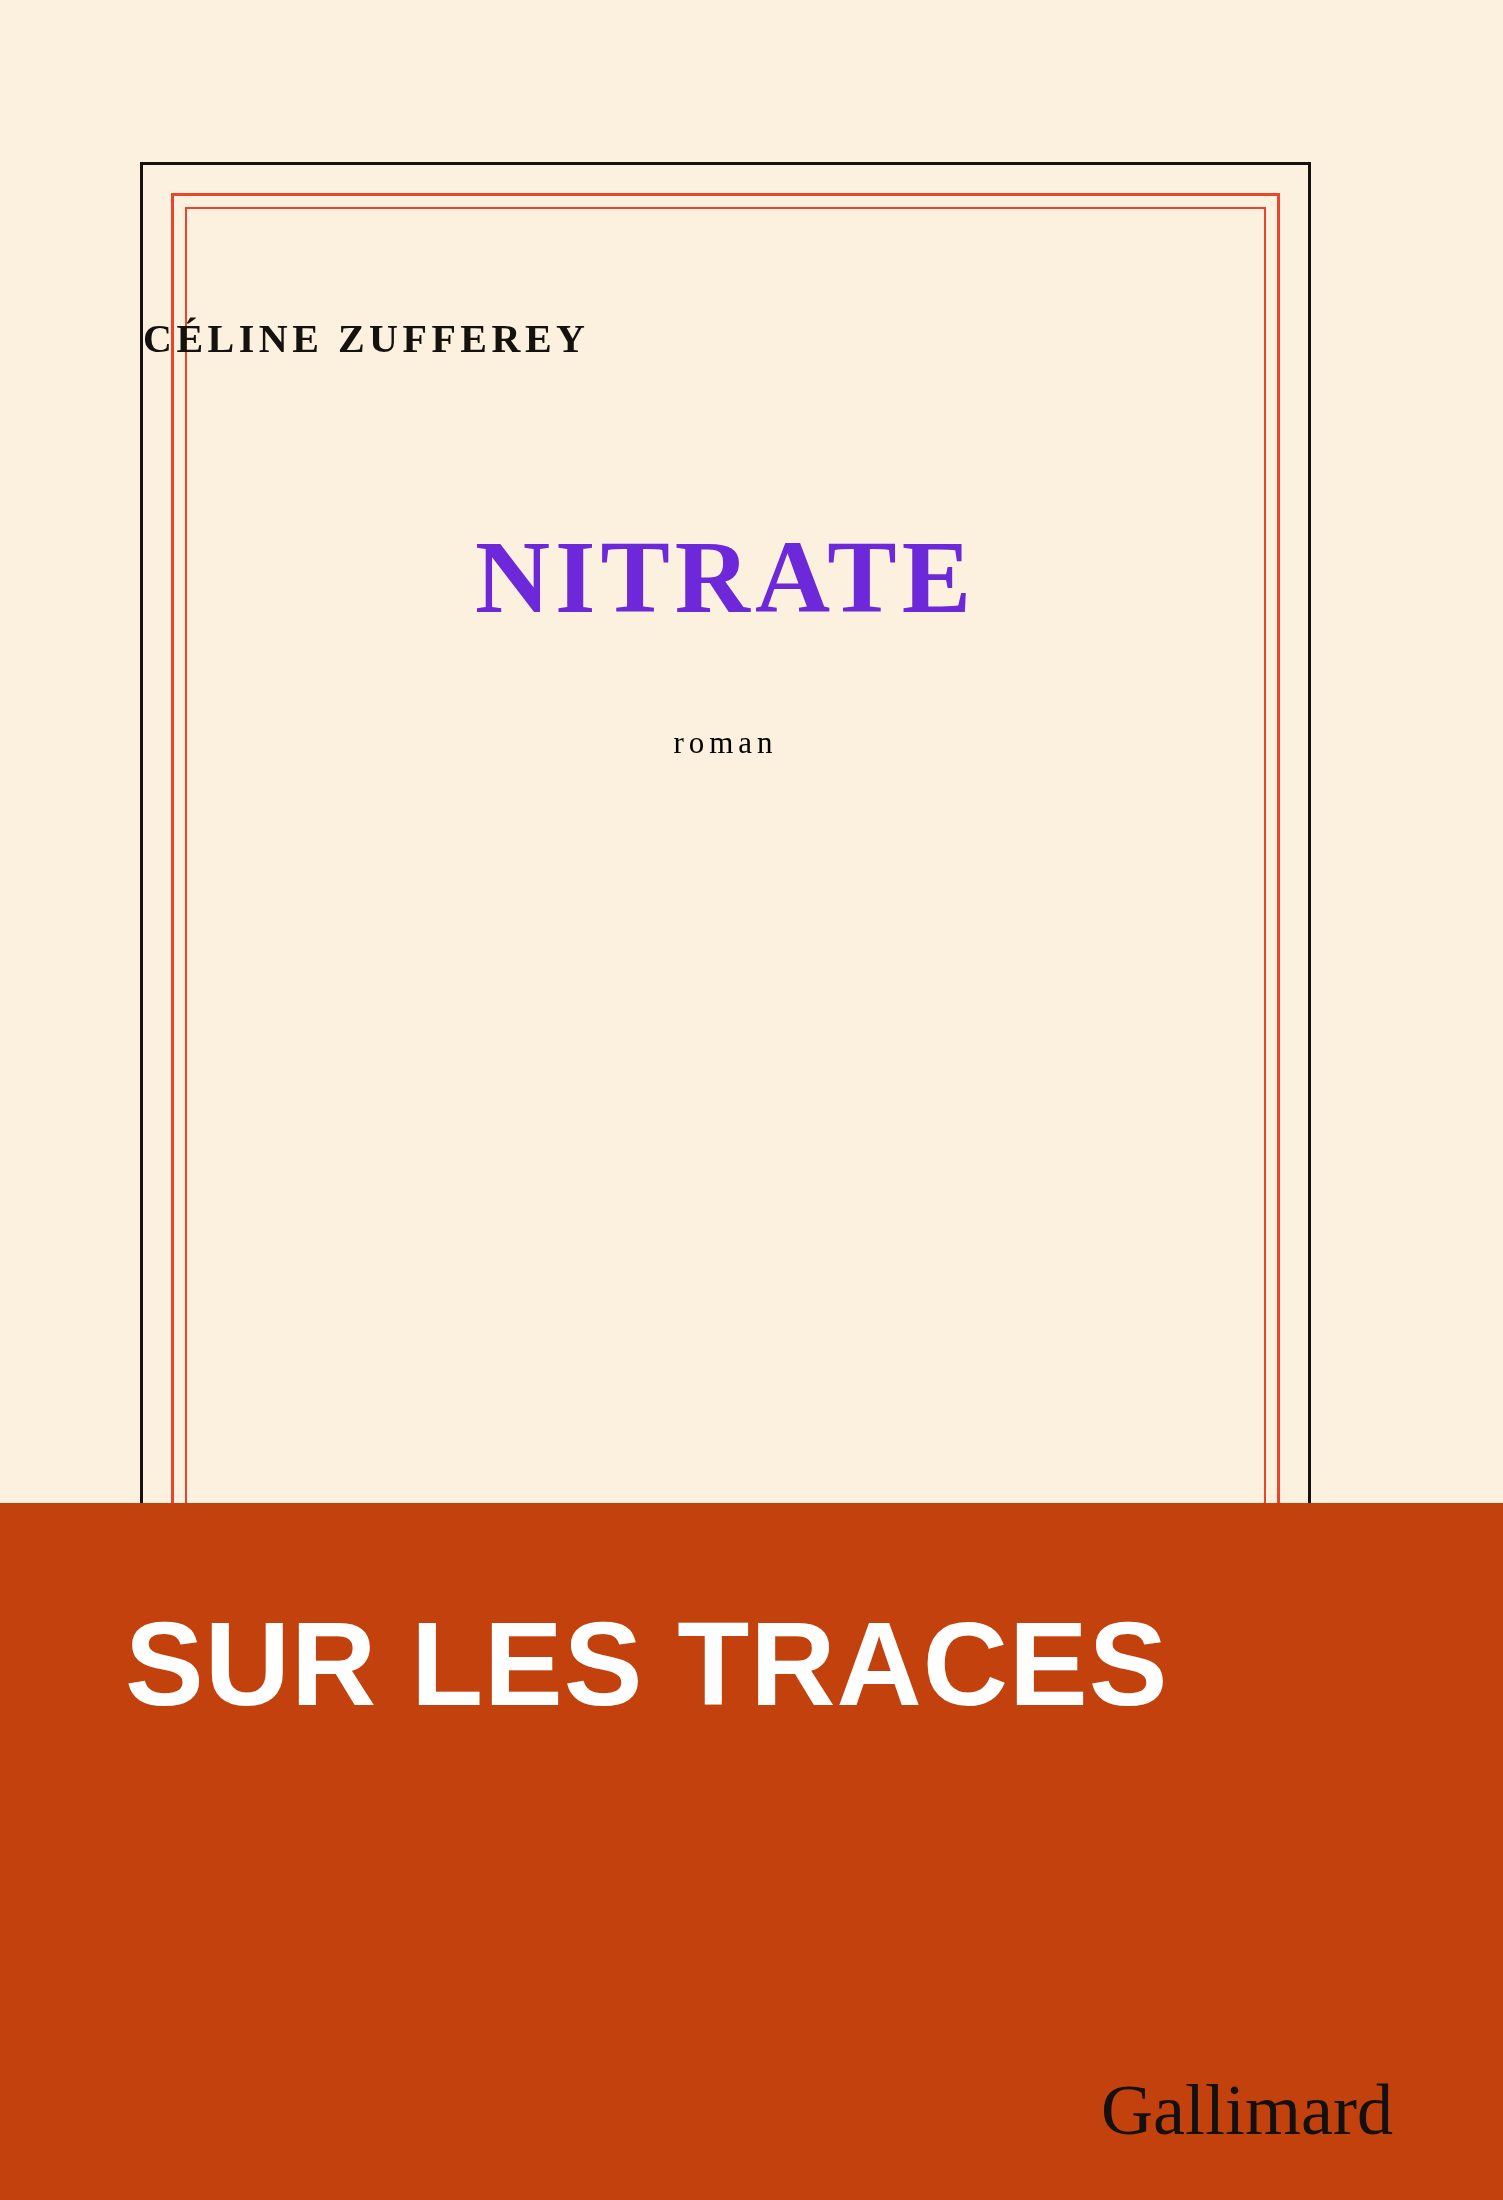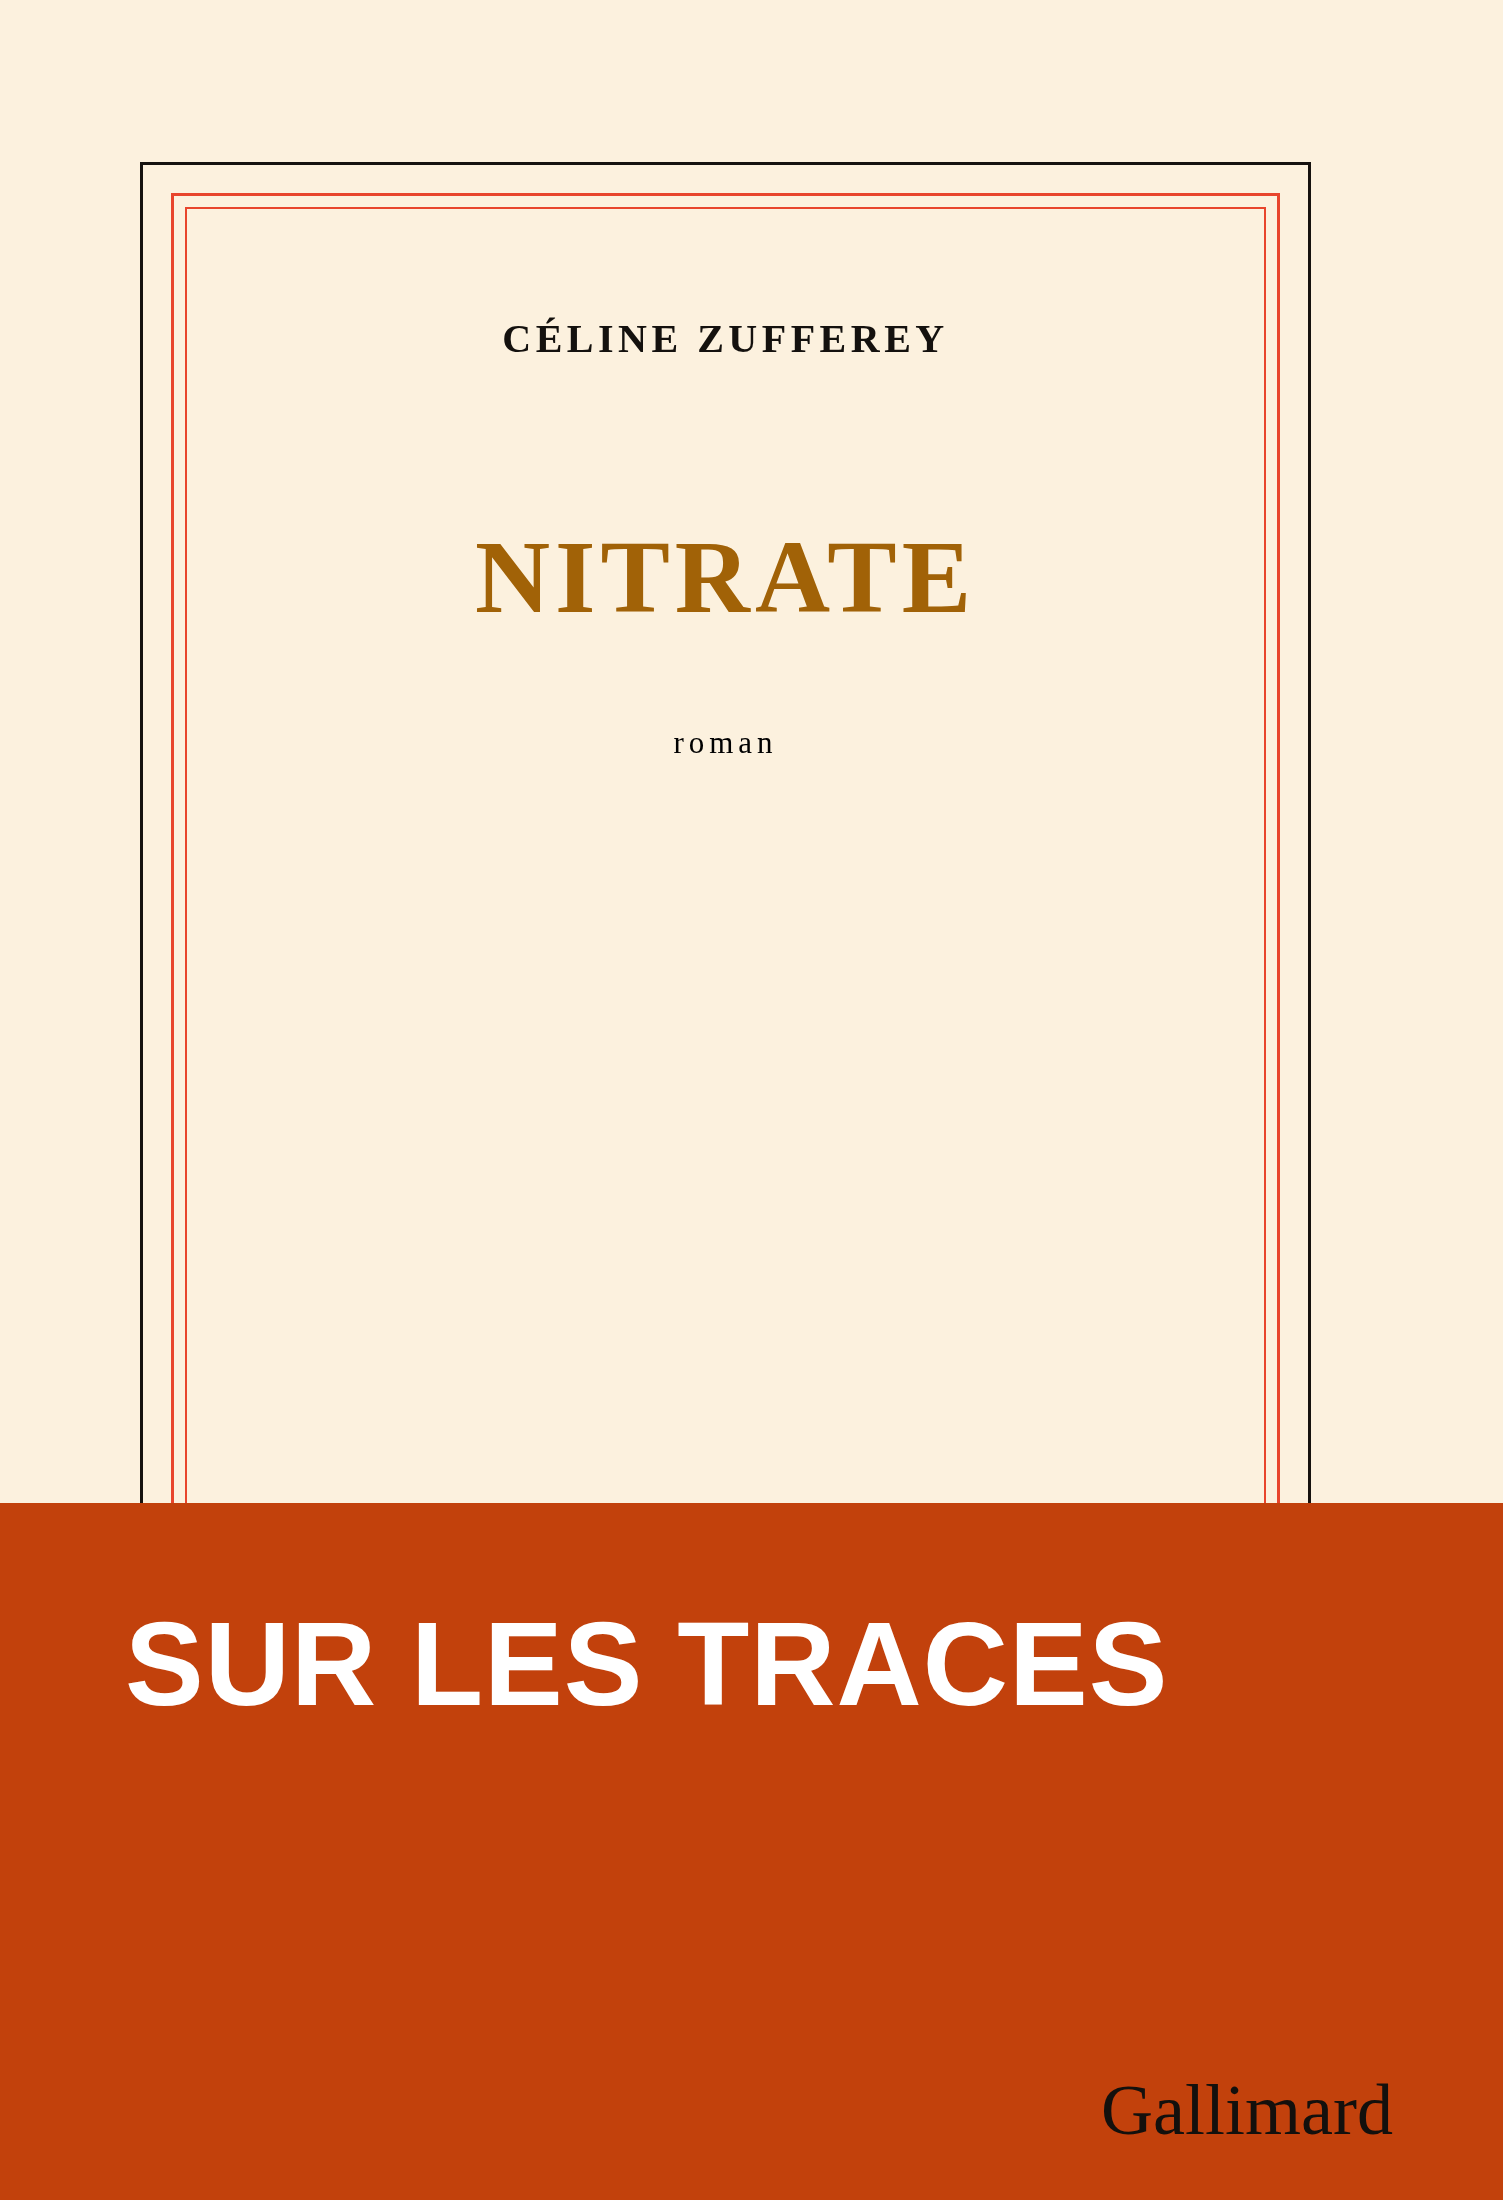--- a/index.html
+++ b/index.html
@@ -66,39 +66,39 @@
     top: 0;
     right: 0;
     bottom: 0;
   }
 
   .author {
     position: absolute;
     top: 150px;
     left: 0;
     right: 0;
-    text-align: center;
+    text-align: left;
     font-family: "Liberation Serif", serif;
     font-size: 40px;
     font-weight: bold;
     letter-spacing: 4.5px;
     color: #14110e;
   }
 
   .title {
     position: absolute;
     top: 360px;
     left: 0;
     right: 0;
     text-align: center;
     font-family: "Liberation Serif", serif;
     font-size: 104px;
     font-weight: bold;
     letter-spacing: 5px;
-    color: #a16207;
+    color: #6d28d9;
     line-height: 1;
   }
 
   .subtitle {
     position: absolute;
     top: 560px;
     left: 0;
     right: 0;
     text-align: center;
     font-family: "Liberation Serif", serif;

